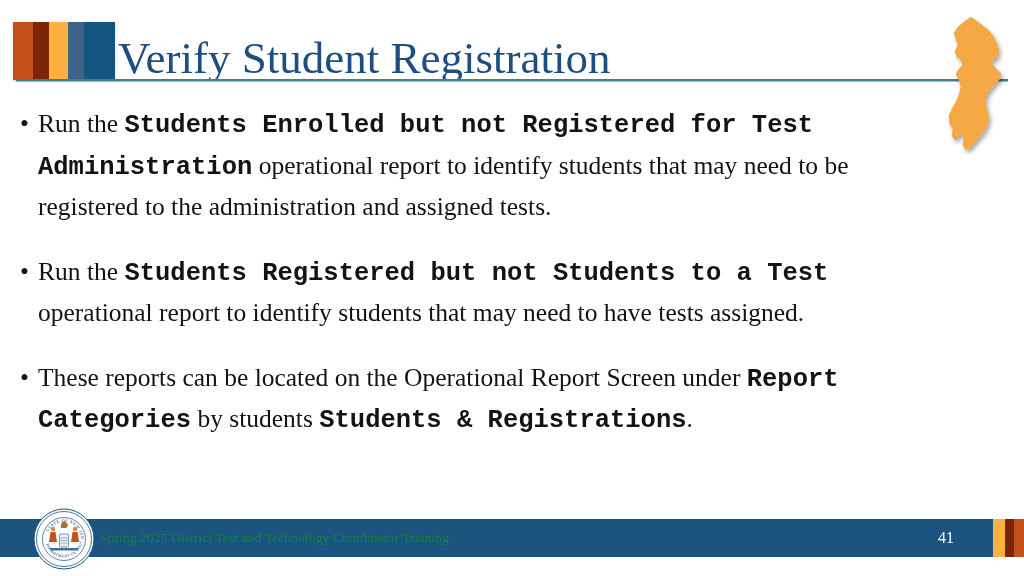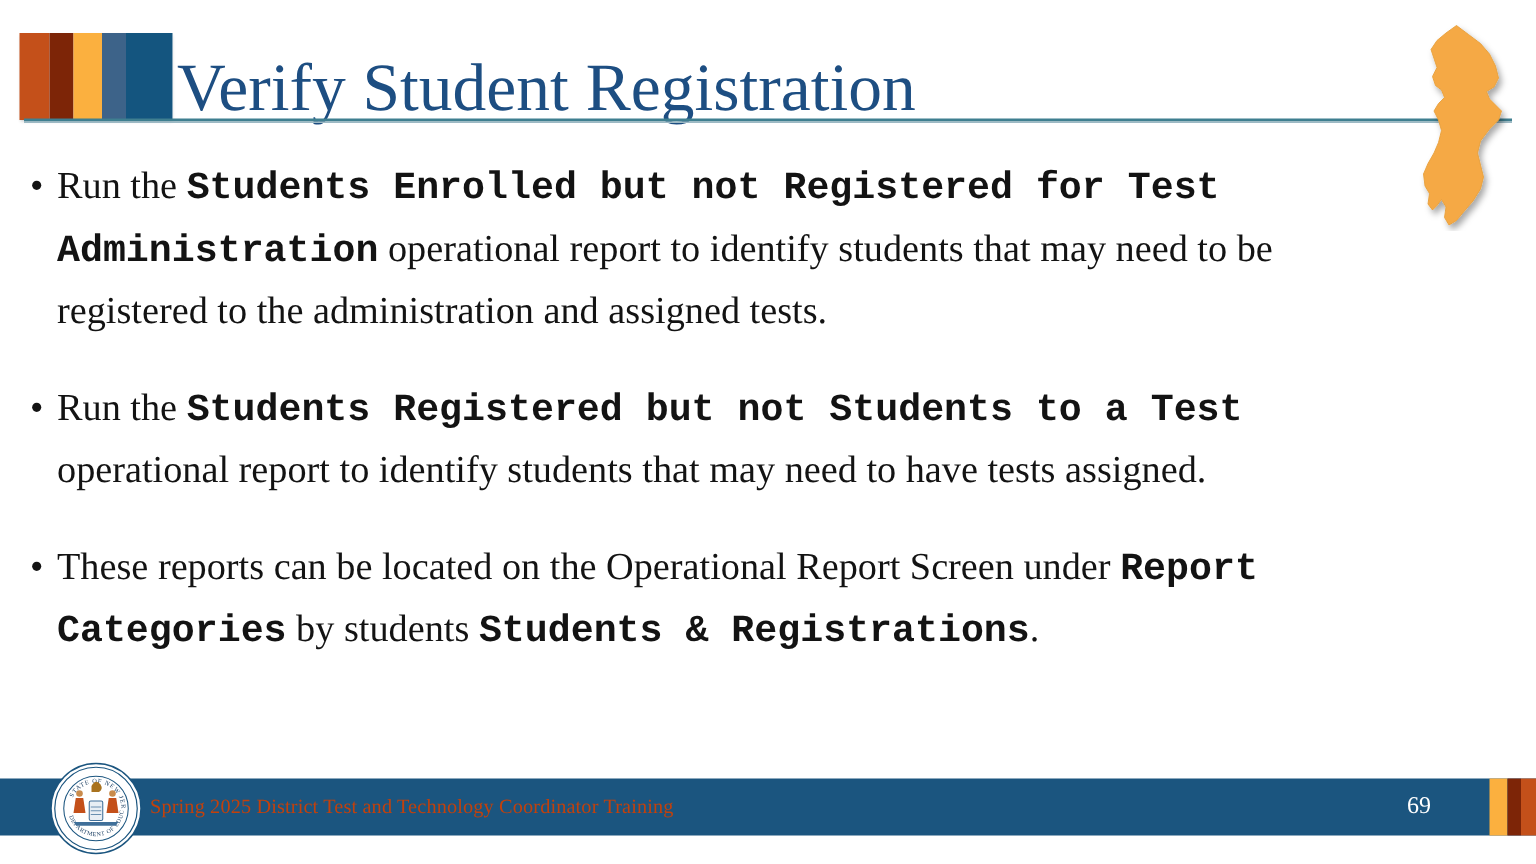--- a/index.html
+++ b/index.html
@@ -126,21 +126,21 @@
   .footer-stripes .fs { height: 100%; }
   .f1 { width: 12px; background: #fbb03f; }
   .f2 { width: 9px;  background: #7d2507; }
   .f3 { width: 10px; background: #c4501a; }
 
   .footer-text {
     position: absolute;
     left: 100px;
     top: 530px;
     font-size: 13.5px;
-    color: #c2410c;
+    color: #15803d;
     letter-spacing: 0.1px;
     z-index: 4;
   }
   .page-number {
     position: absolute;
     left: 930px;
     top: 529px;
     width: 32px;
     text-align: center;
     font-size: 16px;
@@ -243,15 +243,15 @@
       <circle cx="42" cy="21" r="2.2" fill="#c98b4b"></circle>
       <path d="M39.5,24 L44.5,24 L46,34 L38,34 Z" fill="#c4501a"></path>
 
       <path d="M28,16 q3,-5 6,-1 q2,3 -1,5 l-5,0 Z" fill="#a9731f"></path>
 
       <path d="M16,40 L46,40 L44,42.5 L18,42.5 Z" fill="#3f6f99"></path>
     </svg>
   </div>
 
   <div class="footer-text">Spring 2025 District Test and Technology Coordinator Training</div>
-  <div class="page-number">69</div>
+  <div class="page-number">41</div>
 
 </div>
 
 </body></html>

